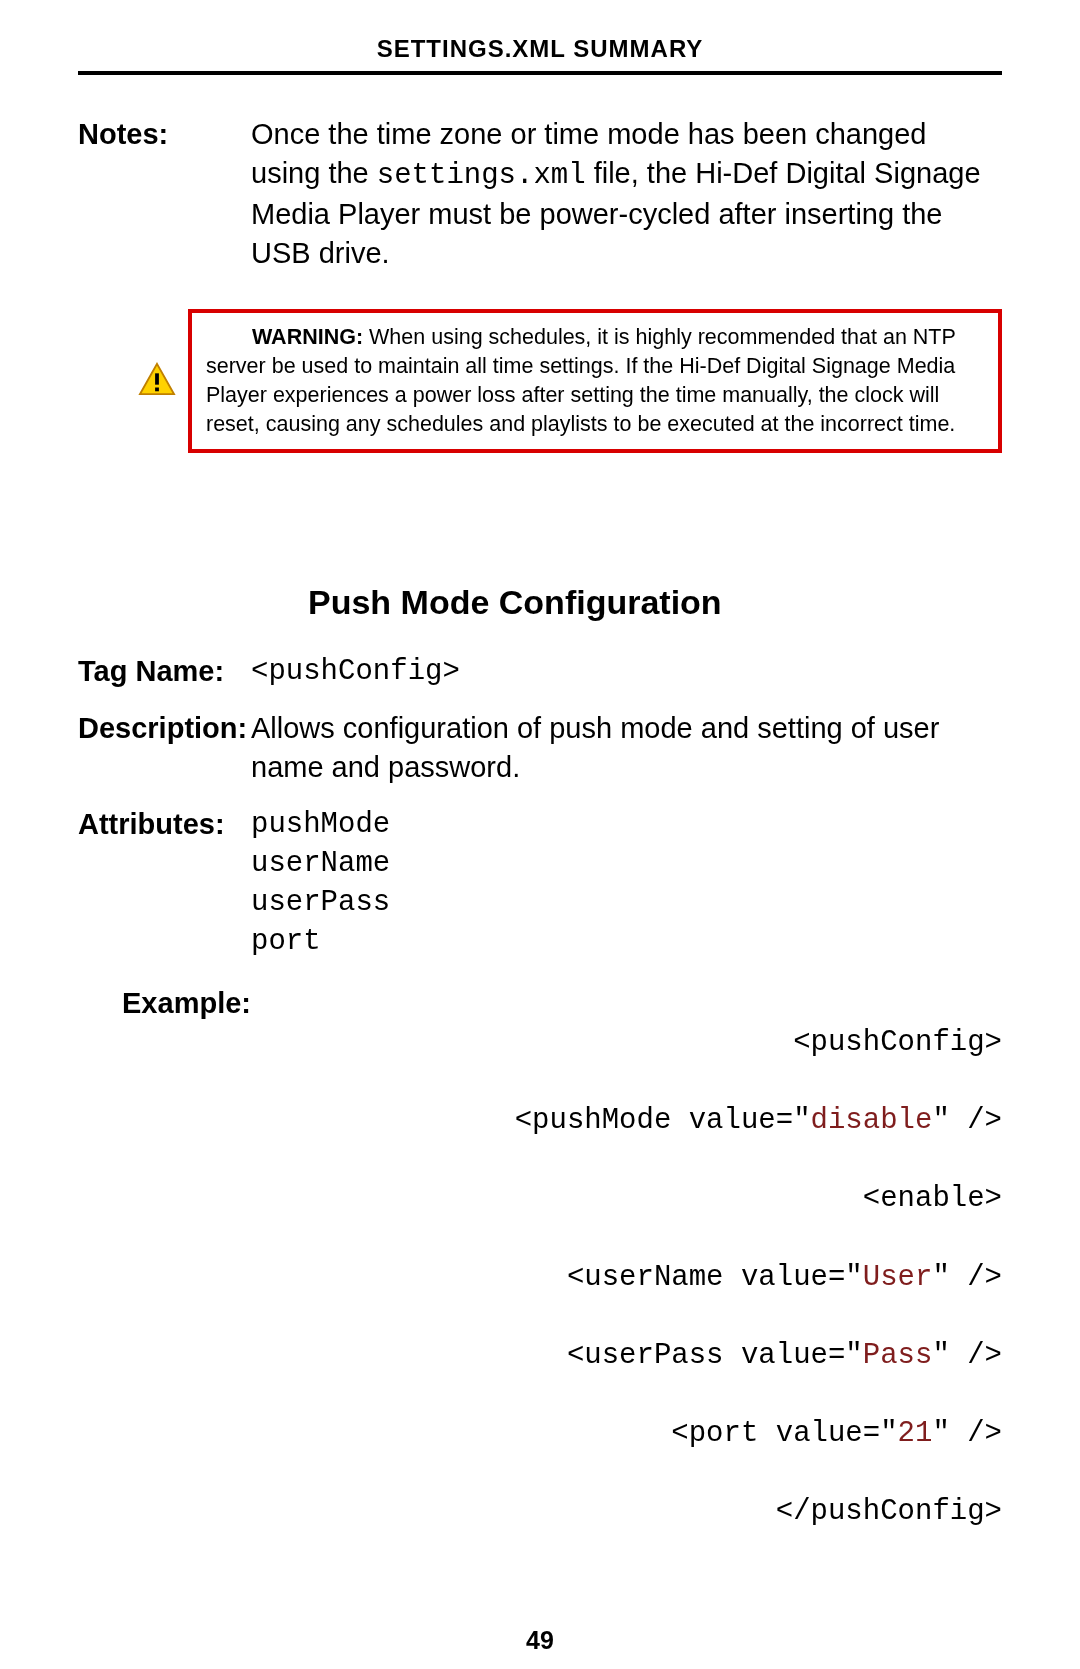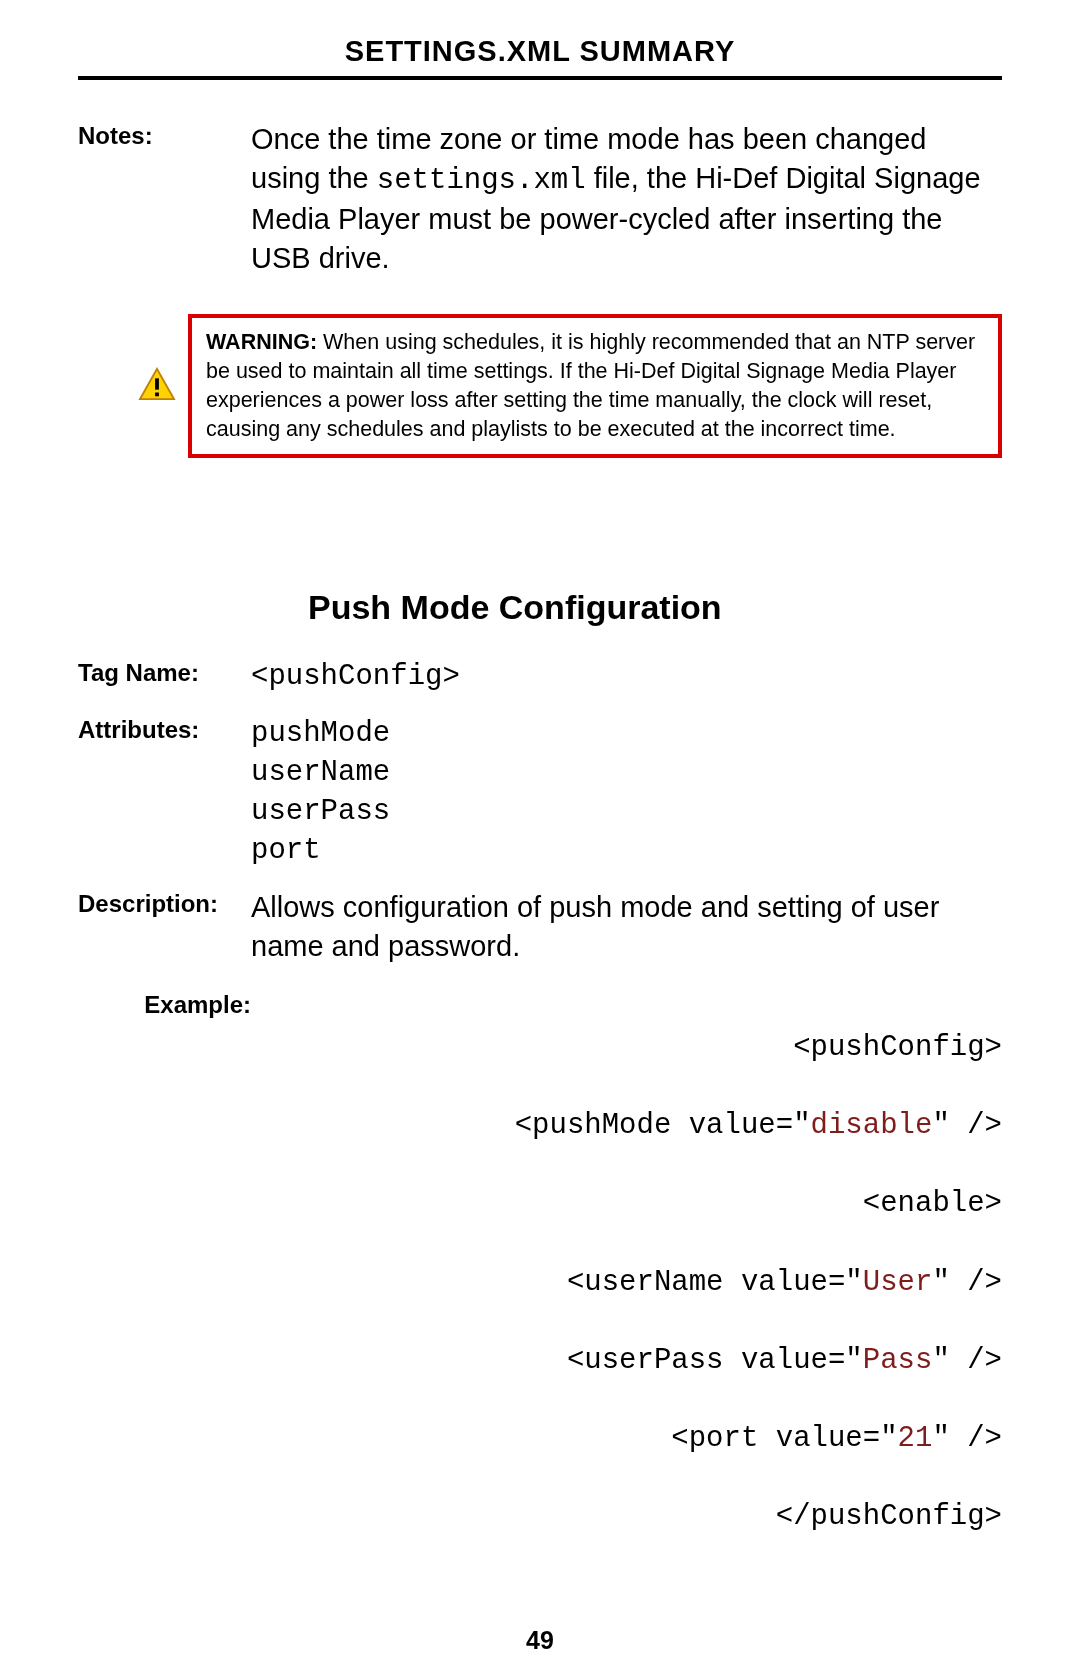--- a/index.html
+++ b/index.html
@@ -11,38 +11,38 @@
     background: #fff;
     font-family: Arial, Helvetica, sans-serif;
     color: #000;
   }
   .page {
     padding: 35px 78px 0 78px;
   }
   .title {
     text-align: center;
     font-weight: bold;
-    font-size: 29px;
+    font-size: 24px;
     letter-spacing: 1px;
     padding-bottom: 8px;
   }
   .rule {
     border-bottom: 4px solid #000;
     margin-bottom: 40px;
   }
   .row {
     display: flex;
     align-items: flex-start;
     margin-bottom: 18px;
   }
   .label-col {
     width: 173px;
     flex-shrink: 0;
     font-weight: bold;
-    font-size: 24px;
+    font-size: 29px;
     line-height: 1.35;
   }
   .val-col {
     flex: 1;
     font-size: 29px;
     line-height: 1.35;
   }
   .mono {
     font-family: "Courier New", Courier, monospace;
   }
@@ -58,21 +58,21 @@
     flex-shrink: 0;
     margin-right: 12px;
   }
   .warn-box {
     border: 4px solid #d80000;
     padding: 10px 14px;
     font-size: 21.5px;
     line-height: 1.35;
     flex: 1;
   }
-  .warn-label { font-weight: bold; }
+  .warn-label { font-weight: bold; margin-left: 46px; }
   .section-hdr {
     font-weight: bold;
     font-size: 34px;
     margin-left: 230px;
     margin-bottom: 30px;
   }
   .attrs .mono { line-height: 1.35; }
   .example-block .mono { line-height: 1.35; white-space: pre; }
   .ind1 { padding-left: 60px; display:inline-block;}
   .ind2 { padding-left: 120px; display:inline-block;}
@@ -116,33 +116,33 @@
     </div>
   </div>
 
   <div class="section-hdr">Push Mode Configuration</div>
 
   <div class="row">
     <div class="label-col"><span>Tag Name</span><span>:</span></div>
     <div class="val-col mono">&lt;pushConfig&gt;</div>
   </div>
 
+  <div class="row" style="margin-top:18px;">
+    <div class="label-col"><span>Description</span><span>:</span></div>
+    <div class="val-col">Allows configuration of push mode and setting of user name and password.</div>
+  </div>
+
   <div class="row attrs" style="margin-top:18px;">
     <div class="label-col"><span>Attributes</span><span>:</span></div>
     <div class="val-col mono">
       <div>pushMode</div>
       <div>userName</div>
       <div>userPass</div>
       <div>port</div>
     </div>
-  </div>
-
-  <div class="row" style="margin-top:18px;">
-    <div class="label-col"><span>Description</span><span>:</span></div>
-    <div class="val-col">Allows configuration of push mode and setting of user name and password.</div>
   </div>
 
   <div class="row example-block" style="margin-top:22px;text-align:right;">
     <div class="label-col"><span>Example</span><span>:</span></div>
     <div class="val-col mono">
 <div><span>&lt;pushConfig&gt;</span></div>
 <div><span class="ind1"></span><span>&lt;pushMode value="</span><span class="hl">disable</span><span>" /&gt;</span></div>
 <div><span class="ind2"></span><span>&lt;enable&gt;</span></div>
 <div><span class="ind3"></span><span>&lt;userName value="</span><span class="hl">User</span><span>" /&gt;</span></div>
 <div><span class="ind3"></span><span>&lt;userPass value="</span><span class="hl">Pass</span><span>" /&gt;</span></div>

